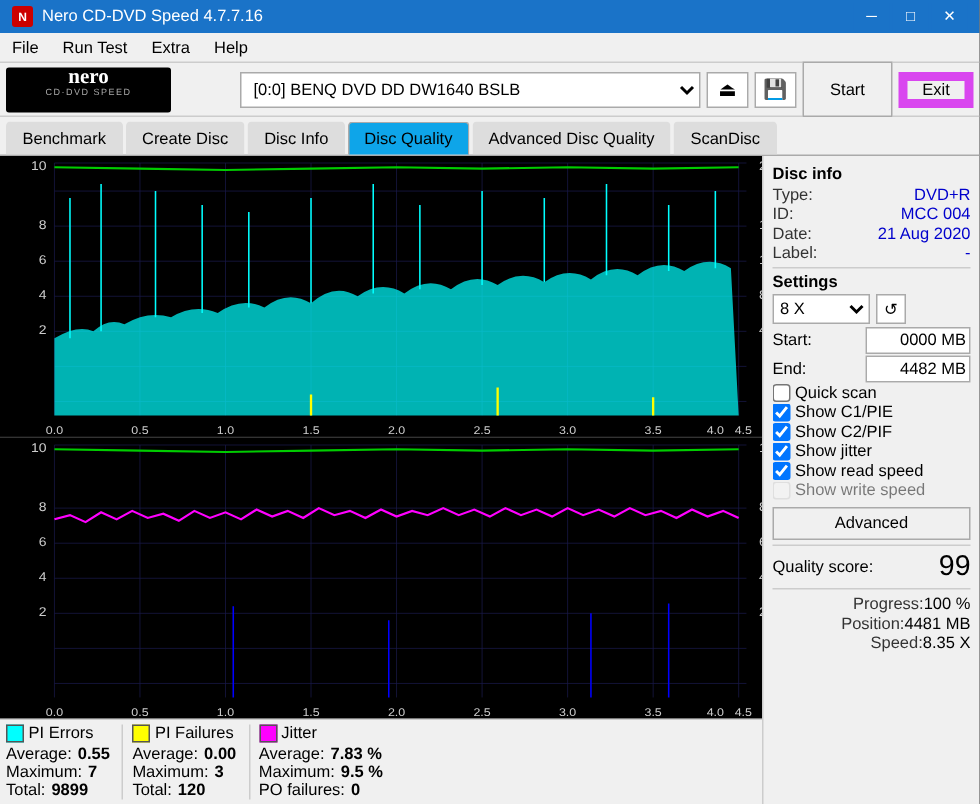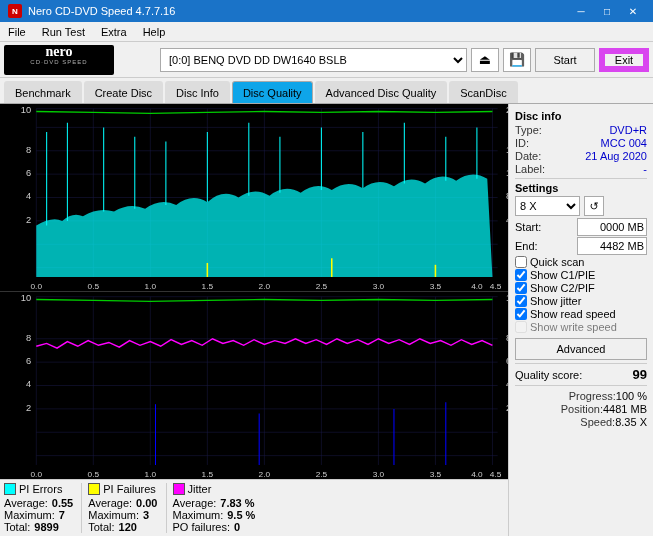--- a/index.html
+++ b/index.html
@@ -14,21 +14,21 @@
 
     
     .menubar { background: #f0f0f0; height: 20px; display: flex; align-items: center; border-bottom: 1px solid #ccc; }
     .menubar-item { padding: 2px 8px; font-size: 11px; cursor: pointer; height: 100%; display: flex; align-items: center; }
 
     
     .toolbar { background: #f0f0f0; height: 36px; display: flex; align-items: center; padding: 2px 4px; gap: 4px; border-bottom: 1px solid #ccc; }
     .logo-area { background: #000; width: 110px; height: 30px; display: flex; align-items: flex-start; justify-content: center; border-radius: 2px; flex-shrink: 0; }
     .drive-select { flex: 1; height: 24px; font-size: 11px; border: 1px solid #aaa; background: white; padding: 0 4px; margin-left: 42px; }
     .toolbar-icon-btn { width: 28px; height: 24px; background: white; border: 1px solid #aaa; cursor: pointer; display: flex; align-items: center; justify-content: center; font-size: 13px; }
-    .start-btn { width: 60px; height: 24px; background: #f0f0f0; border: 1px solid #aaa; cursor: pointer; font-size: 11px; }
+    .start-btn { width: 60px; height: 37px; background: #f0f0f0; border: 1px solid #aaa; cursor: pointer; font-size: 11px; }
     .exit-btn { width: 50px; height: 24px; background: #f0f0f0; border: 6px solid #d946ef; cursor: pointer; font-size: 11px; }
 
     
     .tabs { display: flex; align-items: flex-end; height: 26px; background: #f0f0f0; border-bottom: 1px solid #aaa; padding-left: 4px; }
     .tab { padding: 4px 10px; font-size: 11px; cursor: pointer; border: 1px solid transparent; border-bottom: none; background: #ddd; margin-right: 2px; border-radius: 3px 3px 0 0; height: 22px; display: flex; align-items: center; }
     .tab.active { background: #0ea5e9; border-color: #aaa; z-index: 1; }
 
     
     .main { display: flex; height: calc(536px - 22px - 20px - 36px - 26px); }
 
@@ -43,21 +43,21 @@
     .settings-row { display: flex; align-items: center; gap: 4px; margin: 2px 0; }
     .speed-select { width: 65px; height: 20px; font-size: 11px; border: 1px solid #aaa; background: white; }
     .refresh-btn { width: 20px; height: 20px; border: 1px solid #aaa; background: white; cursor: pointer; font-size: 11px; display: flex; align-items: center; justify-content: center; }
     .mb-input { width: 70px; height: 18px; font-size: 11px; border: 1px solid #aaa; background: white; padding: 0 2px; text-align: right; }
     .input-row { display: flex; align-items: center; justify-content: space-between; margin: 1px 0; }
     .checkbox-row { display: flex; align-items: center; gap: 3px; margin: 1px 0; }
     .checkbox-row input[type=checkbox] { width: 12px; height: 12px; cursor: pointer; }
     .advanced-btn { width: 100%; height: 22px; background: #f0f0f0; border: 1px solid #aaa; cursor: pointer; font-size: 11px; margin-top: 4px; }
     .quality-score-row { display: flex; justify-content: space-between; align-items: center; margin: 3px 0; }
     .quality-label { font-size: 11px; }
-    .quality-value { font-size: 13px; font-weight: bold; color: #000; }
+    .quality-value { font-size: 19px; font-weight: normal; color: #000; }
     .progress-section { margin-top: 4px; }
     .progress-row { display: flex; justify-content: flex-end; margin: 1px 0; }
     .progress-label { color: #333; }
     .progress-value { color: #000; font-weight: normal; }
   </style>
 </head>
 <body>
 
 <div class="titlebar">
   <div class="titlebar-left">

